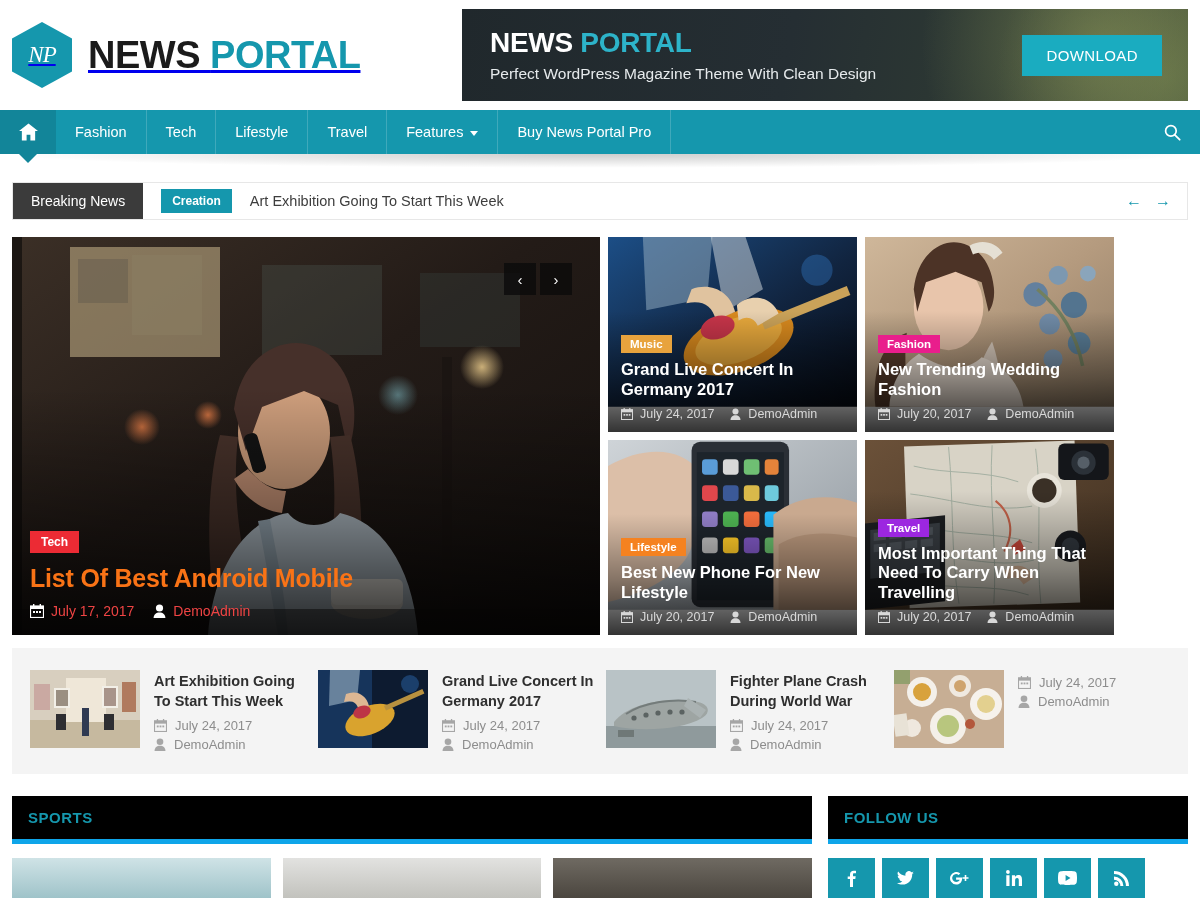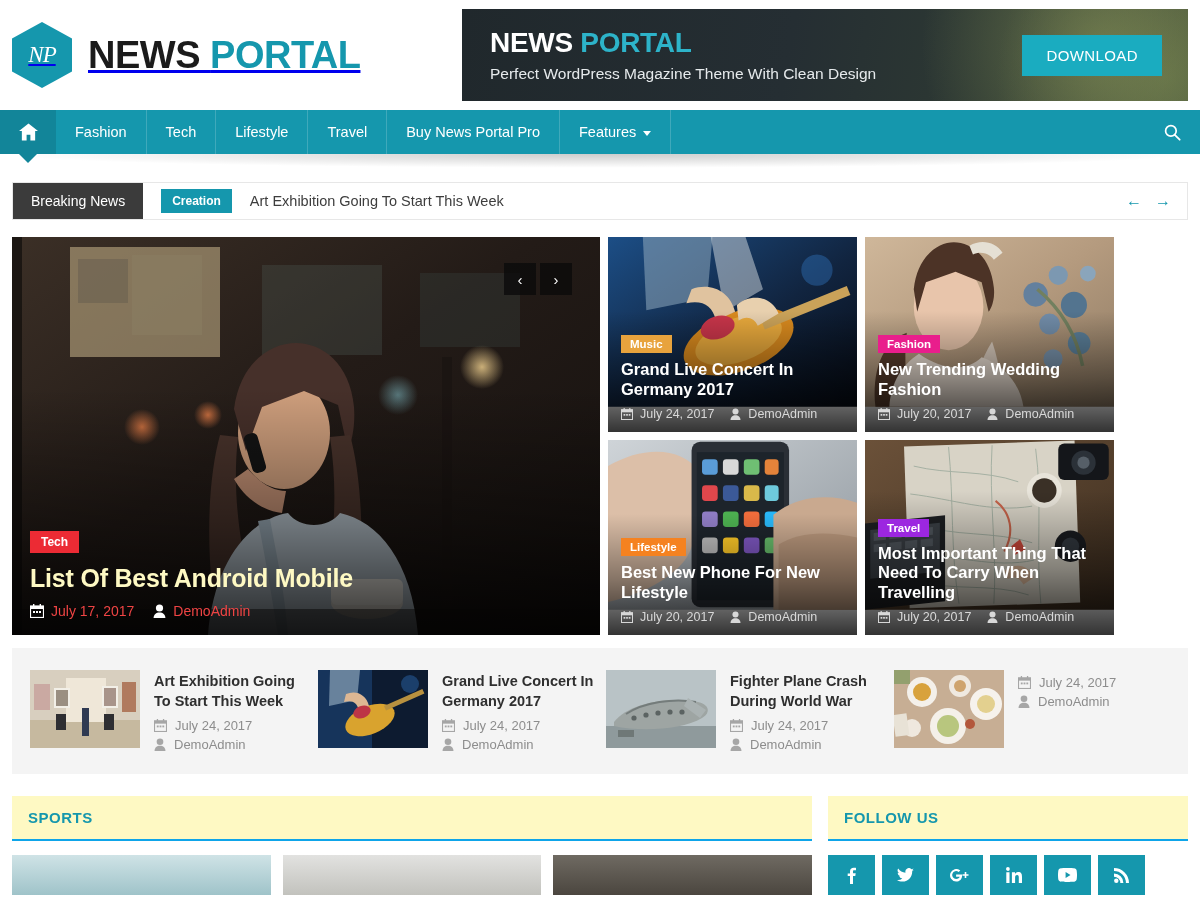--- a/index.html
+++ b/index.html
@@ -139,21 +139,21 @@
     position:absolute; left:0; right:0; bottom:0; height:62%;
     background: linear-gradient(to top, rgba(0,0,0,0.80) 0%, rgba(0,0,0,0.40) 45%, rgba(0,0,0,0) 100%);
   }
   .cap { position:absolute; left:0; right:0; bottom:0; padding: 0 18px 16px 18px; }
   .cap-sm { padding: 0 13px 11px 13px; }
   .badge {
     display:inline-block; color:#fff; font-size:12px; font-weight:bold;
     padding: 4px 11px; margin-bottom: 11px;
   }
   .badge-sm { font-size:11.5px; padding:3px 9px; margin-bottom:7px; }
-  .feat-title { color:#fef9c3; font-size:25px; font-weight:bold; margin-bottom:10px; letter-spacing:-0.2px;}
+  .feat-title { color:#f97316; font-size:25px; font-weight:bold; margin-bottom:10px; letter-spacing:-0.2px;}
   .feat-title-sm { color:#fff; font-size:16.5px; font-weight:bold; margin-bottom:7px; line-height:1.2; }
   .meta { display:flex; align-items:center; gap:19px; color:#ef4444; font-size:14px; }
   .meta-sm { gap:16px; font-size:12.5px; color:#d8d8d8; }
   .meta span{ display:flex; align-items:center; gap:7px; }
   .slider-nav{ position:absolute; top:26px; right:28px; display:flex; gap:4px; z-index:3; }
   .slider-btn{
     width:32px;height:32px;background:rgba(10,10,10,0.78);
     display:flex;align-items:center;justify-content:center;color:#fff;font-size:15px;cursor:pointer;
   }
 
@@ -166,21 +166,21 @@
   .thumb { width: 110px; height: 78px; flex:0 0 110px; overflow:hidden; background:#ddd; }
   .strip-body { padding-top:1px; }
   .strip-title { color:#2f2f2f; font-size:14.5px; font-weight:bold; line-height:1.38; margin-bottom:7px; }
   .strip-meta { display:flex; align-items:center; gap:8px; color:#8d8d8d; font-size:13px; margin-top:4px; }
 
   
   .bottom-wrap { padding: 0 12px; margin-top: 22px; display:flex; gap:16px; }
   .sec-left { width: 800px; }
   .sec-right { flex:1; }
   .sec-head {
-    background:#fef9c3; border-bottom:2px solid #0ea5e9;
+    background:#000000; border-bottom:5px solid #0ea5e9;
     padding: 13px 16px;
   }
   .sec-head h3 {
     color:#1597ad; font-size:15px; font-weight:bold; letter-spacing:0.5px;
   }
   .sec-body { padding-top: 14px; display:flex; gap:12px; }
   .sports-card { width: 262px; }
   .sports-img { width:100%; height:40px; }
   .social-row { display:flex; gap:7px; padding-top:14px; }
   .social-btn {
@@ -231,25 +231,25 @@
     <div class="nav-item">
       <span>Tech</span>
     </div>
     <div class="nav-item">
       <span>Lifestyle</span>
     </div>
     <div class="nav-item">
       <span>Travel</span>
     </div>
     <div class="nav-item">
-      <span>Buy News Portal Pro</span>
-    </div>
-    <div class="nav-item">
       <span>Features</span>
       <span class="chev"></span>
+    </div>
+    <div class="nav-item">
+      <span>Buy News Portal Pro</span>
     </div>
     <div class="nav-search">
       <span>
         <svg width="17" height="17" viewBox="0 0 18 18">
           <circle cx="7.3" cy="7.3" r="5.6" fill="none" stroke="#fff" stroke-width="1.8"></circle>
           <line x1="11.4" y1="11.4" x2="16.6" y2="16.6" stroke="#fff" stroke-width="1.9" stroke-linecap="round"></line>
         </svg>
       </span>
     </div>
   </div>

